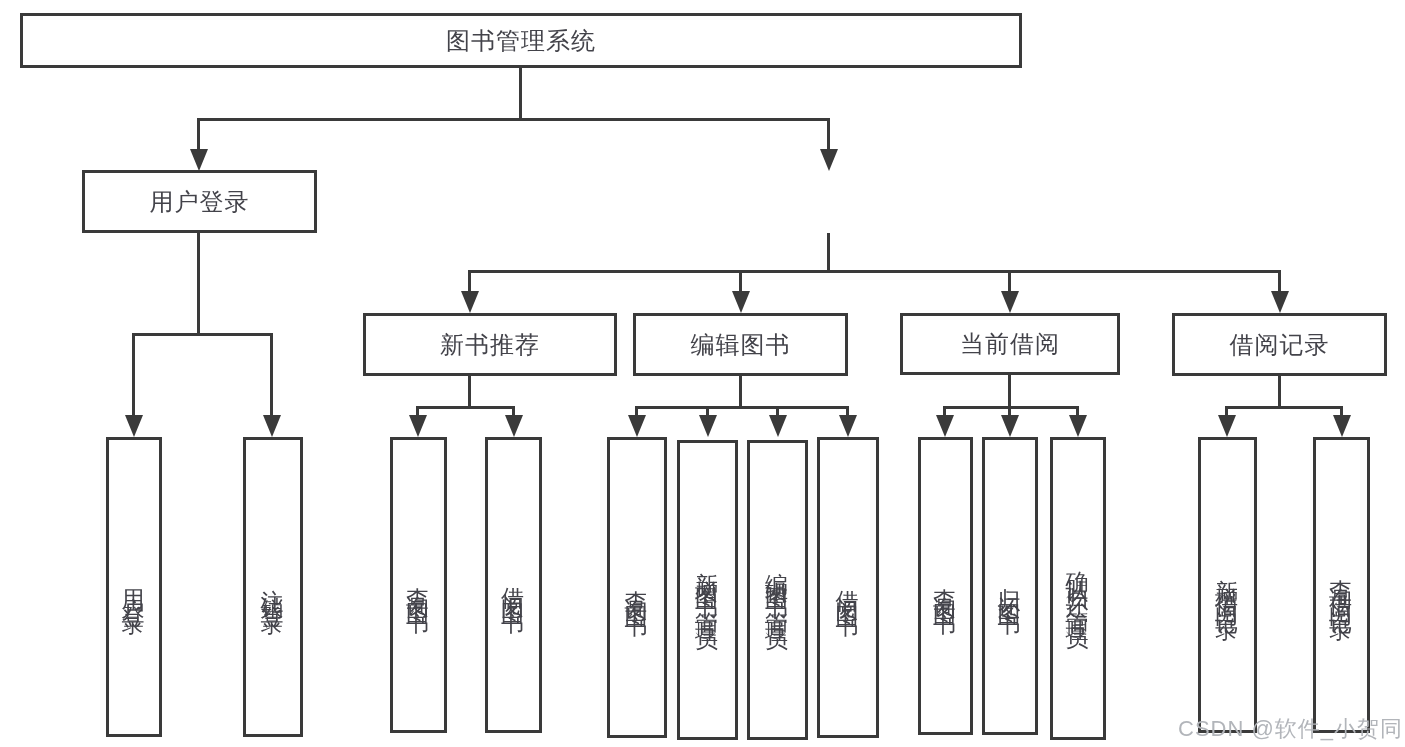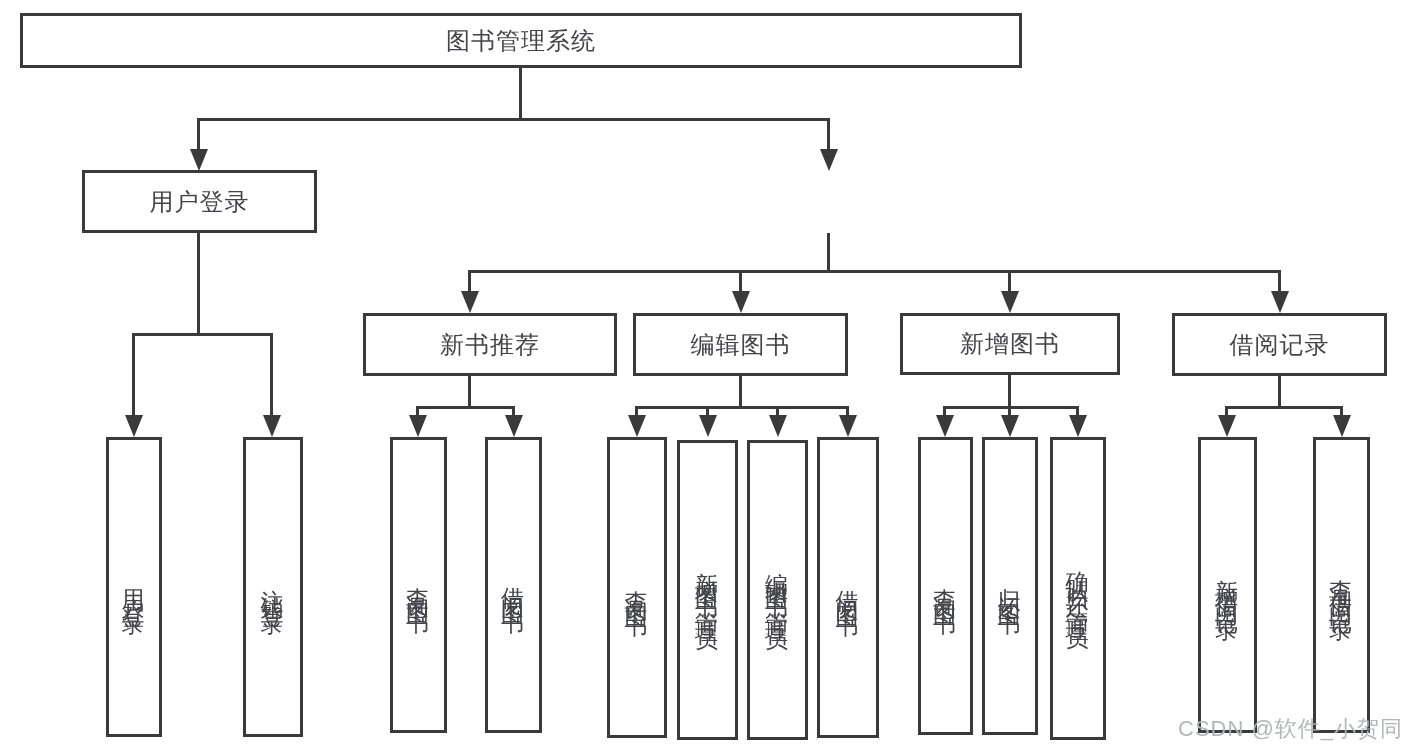--- a/index.html
+++ b/index.html
@@ -59,21 +59,21 @@
 <body>
 
 <div class="canvas">
 
   <div class="node" style="left:20px;top:13px;width:1002px;height:55px;">图书管理系统</div>
 
   <div class="node" style="left:82px;top:170px;width:235px;height:63px;">用户登录</div>
 
   <div class="node" style="left:363px;top:313px;width:254px;height:63px;">新书推荐</div>
   <div class="node" style="left:633px;top:313px;width:215px;height:63px;">编辑图书</div>
-  <div class="node" style="left:900px;top:313px;width:220px;height:62px;">新增图书</div>
+  <div class="node" style="left:900px;top:313px;width:220px;height:62px;">当前借阅</div>
   <div class="node" style="left:1172px;top:313px;width:215px;height:63px;">借阅记录</div>
 
   <div class="node v" style="left:106px;top:437px;width:56px;height:300px;">用户登录</div>
   <div class="node v" style="left:243px;top:437px;width:60px;height:300px;">注销登录</div>
 
   <div class="node v" style="left:390px;top:437px;width:57px;height:296px;">查询图书</div>
   <div class="node v" style="left:485px;top:437px;width:57px;height:296px;">借阅图书</div>
 
   <div class="node v" style="left:607px;top:437px;width:60px;height:301px;">查询图书</div>
   <div class="node v" style="left:677px;top:440px;width:61px;height:300px;">新增图书（管理员）</div>

